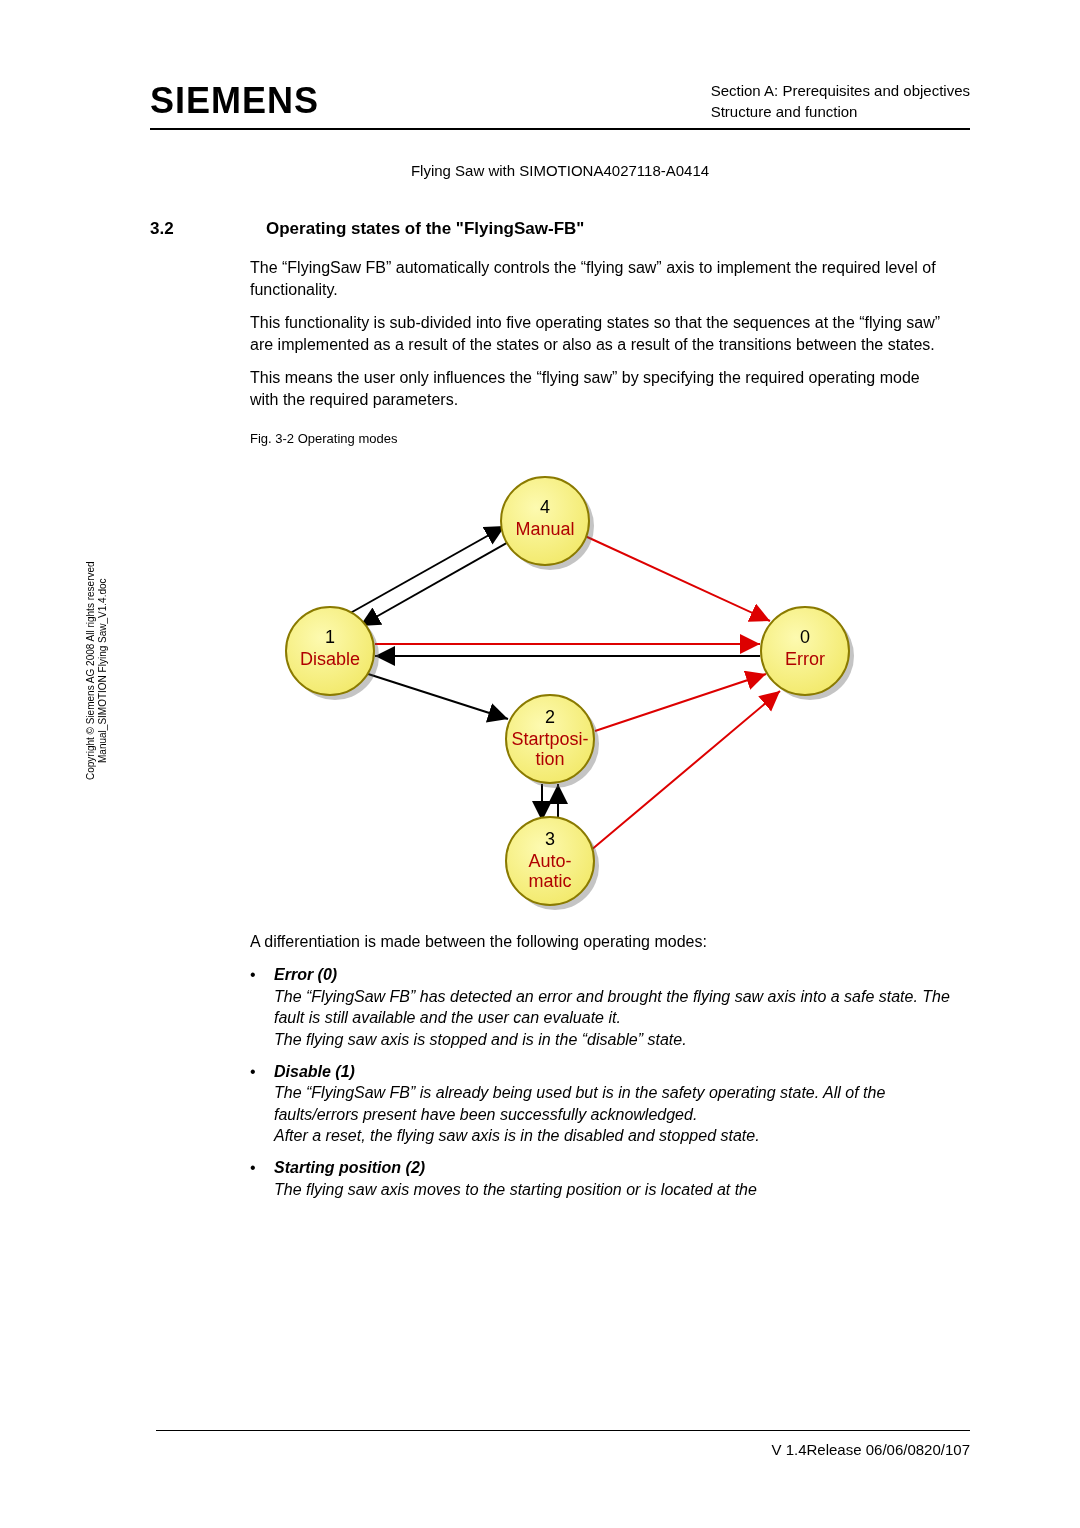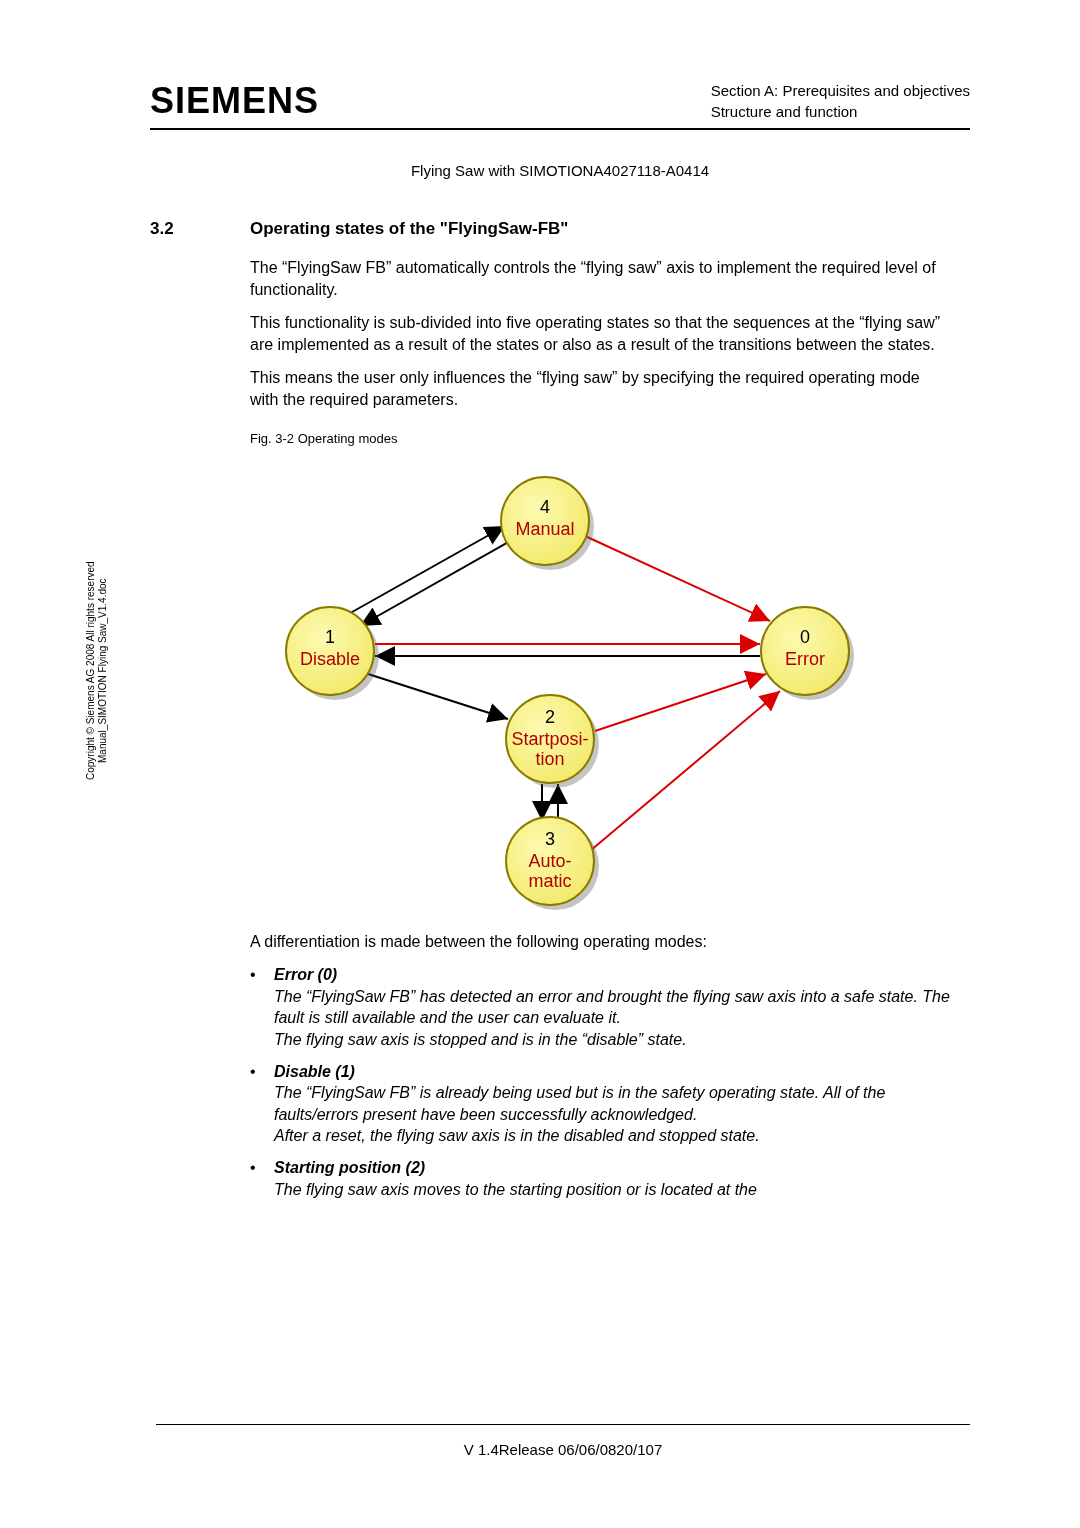--- a/index.html
+++ b/index.html
@@ -37,21 +37,21 @@
   }
   .subheader {
     display: flex;
     justify-content: center;
     font-size: 15px;
     margin-bottom: 40px;
     margin-top: 32px;
   }
   .section-row {
     display: flex;
-    gap: 40px;
+    gap: 56px;
     margin-bottom: 18px;
   }
   .section-num {
     font-size: 17px;
     font-weight: bold;
     width: 60px;
   }
   .section-title {
     font-size: 17px;
     font-weight: bold;
@@ -107,23 +107,23 @@
     font-size: 10px;
     line-height: 1.2;
     white-space: nowrap;
   }
   .footer {
     position: absolute;
     bottom: 70px;
     left: 156px;
     right: 110px;
     border-top: 1px solid #000;
-    padding-top: 16px;
-    display: flex;
-    justify-content: center;
+    padding-top: 10px;
+    display: flex;
+    justify-content: flex-end;
     font-size: 15px;
   }
 </style>
 </head>
 <body>
 
 <div class="page">
   <div class="header-row">
     <div class="logo">SIEMENS</div>
     <div class="header-right">

